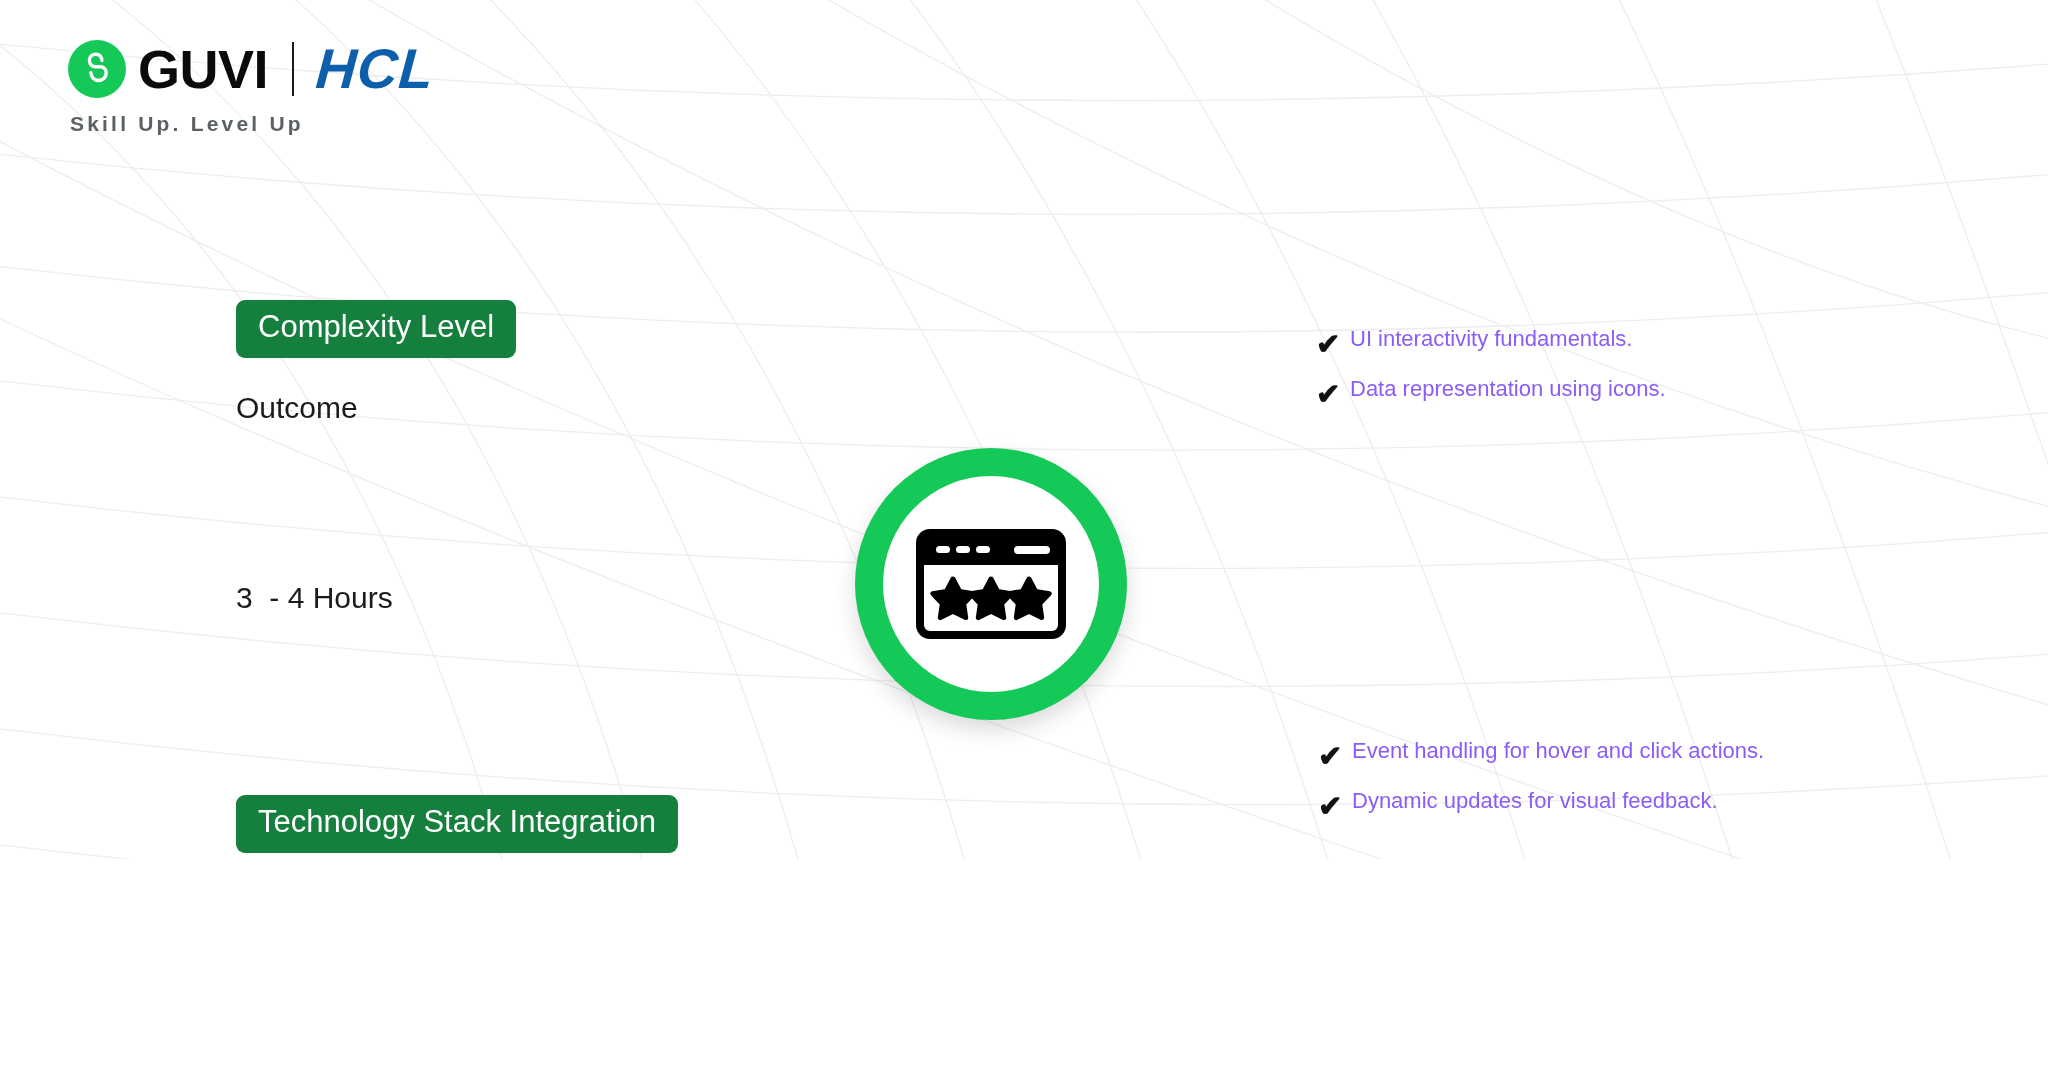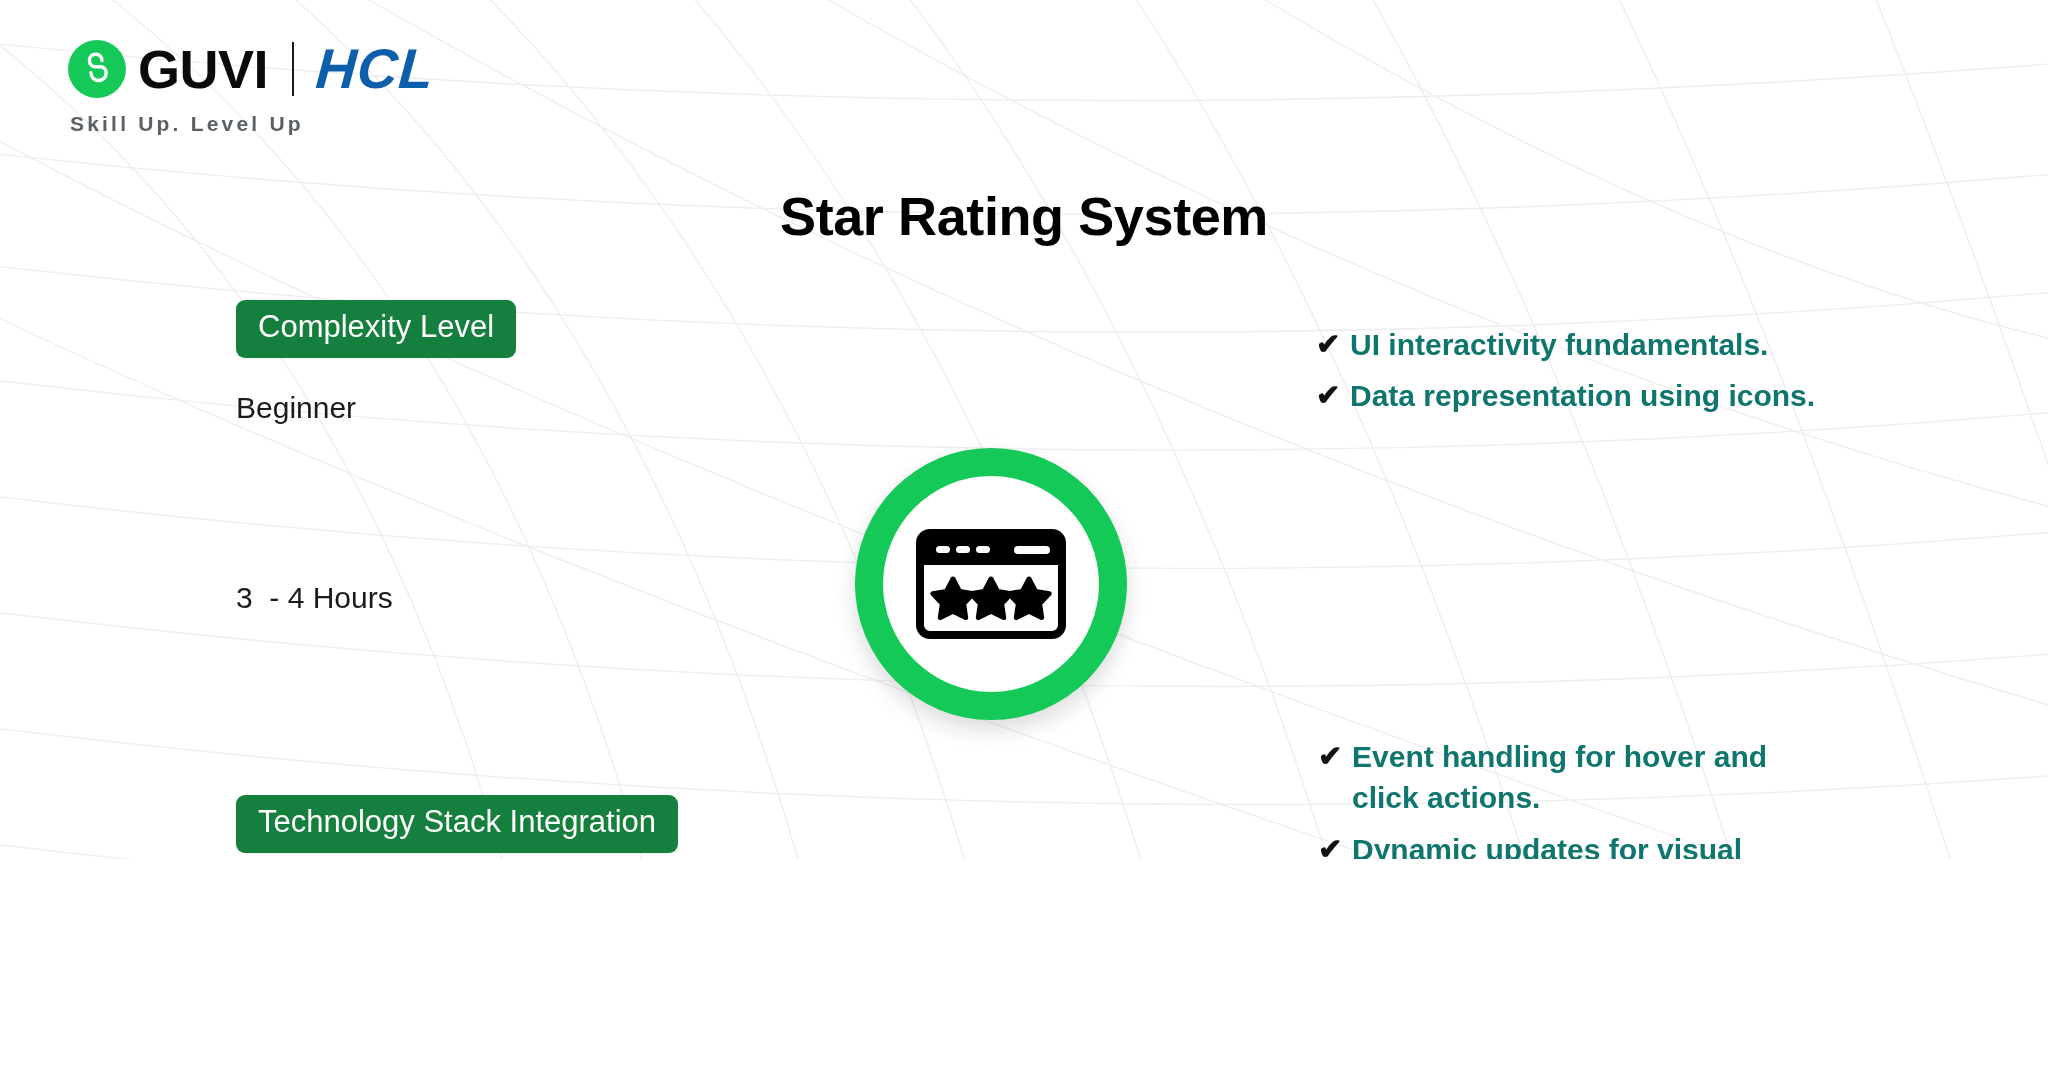--- a/index.html
+++ b/index.html
@@ -93,21 +93,21 @@
     display:flex; align-items:flex-start;
     margin-bottom:10px;
   }
   .check{
     flex:0 0 auto;
     width:34px;
     font-size:29px; font-weight:700; color:#111111;
     line-height:1.38;
   }
   .bullet-text{
-    font-size:30px; color:#0f766e; font-weight:700;
+    font-size:22px; color:#8b5cf6; font-weight:400;
     line-height:1.38;
   }
   .bullet.tight .bullet-text{ max-width:440px; }
 
   
   .block{ margin-bottom:0; }
   #blk-complexity{ position:absolute; left:0; top:0; }
   #blk-duration{ position:absolute; left:0; top:248px; }
   #blk-techstack{ position:absolute; left:0; top:495px; }
 
@@ -185,27 +185,26 @@
                    c3.5 0 6 2.6 6 6.2 0 4.3-3.3 7.6-7.6 7.6-4.4 0-7.7-3.3-7.7-7.7" fill="none" stroke="#ffffff" stroke-width="3.4" stroke-linecap="round"></path>
         </svg>
       </span>
       <span class="guvi-word">GUVI</span>
       <span class="brand-divider"></span>
       <span class="hcl-word">HCL</span>
     </div>
     <div id="brand-tagline">Skill Up. Level Up</div>
   </div>
 
-  <h1 id="page-title">Star Rating System</h1>
 
   <div class="col" id="col-left">
 
     <div class="block" id="blk-complexity">
       <span class="badge">Complexity Level</span>
-      <div class="plain-value">Beginner</div>
+      <div class="plain-value">Outcome</div>
     </div>
 
     <div class="block" id="blk-duration">
       <div class="plain-value">3  - 4 Hours</div>
     </div>
 
     <div class="block" id="blk-techstack">
       <span class="badge">Technology Stack Integration</span>
       <ul class="bullets">
         <li class="bullet">

